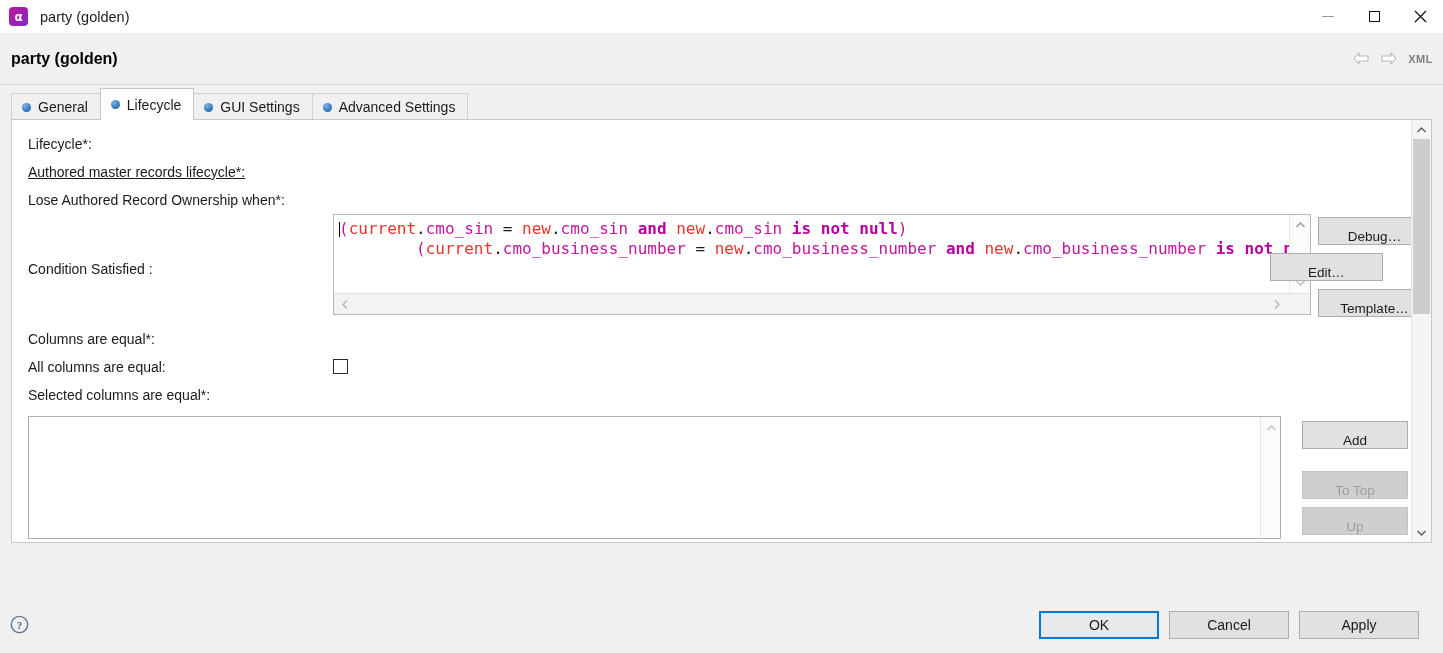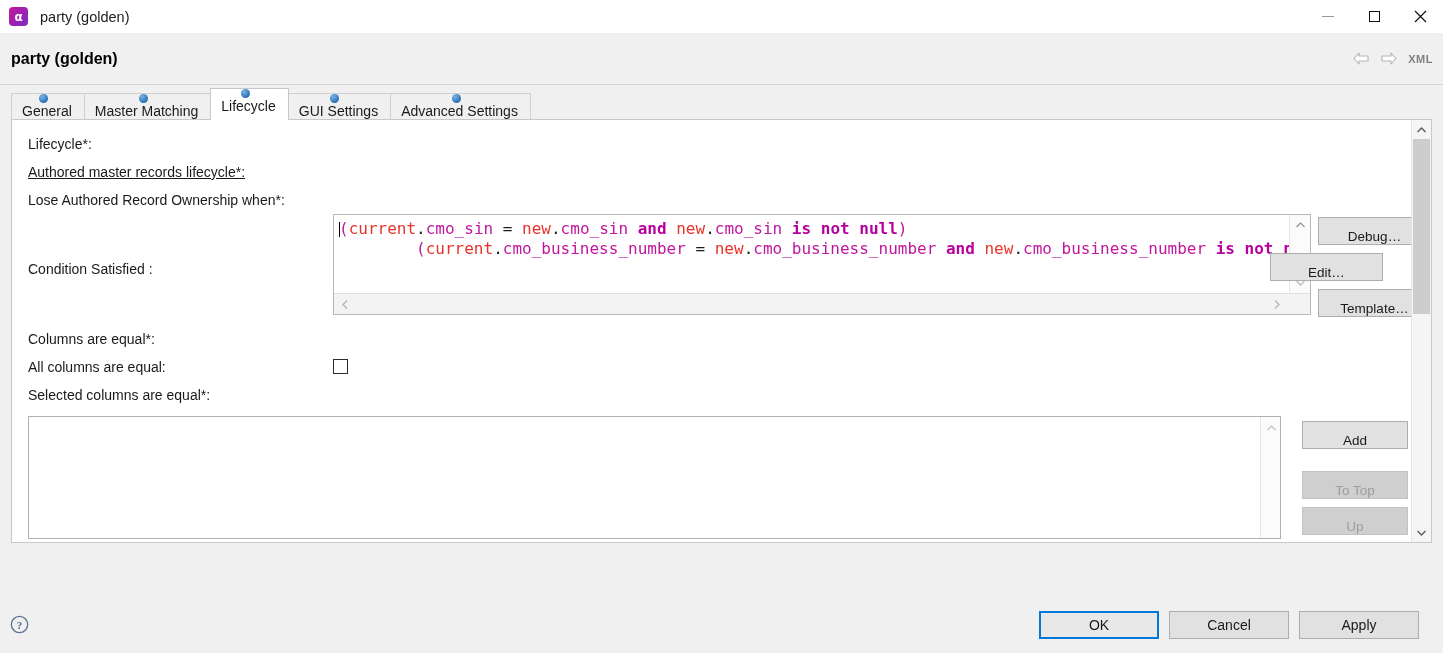--- a/index.html
+++ b/index.html
@@ -117,21 +117,20 @@
     align-items: center;
     padding: 0 12px 0 10px;
     background: #f0f0f0;
     border: 1px solid #d0d0d0;
     border-bottom: none;
     box-sizing: border-box;
     font-size: 14px;
     color: #1a1a1a;
     margin-right: -1px;
     position: relative;
-    flex-direction: column;
   }
   .tab.active {
     height: 32px;
     background: #ffffff;
     border-color: #c8c8c8;
     z-index: 3;
     font-weight: normal;
   }
   .tab-bullet {
     width: 9px; height: 9px;
@@ -391,24 +390,20 @@
       <path d="M11,2 L11,5 L2,5 L2,10 L11,10 L11,13 L16,7.5 Z" fill="#ffffff" stroke="#b5b5b5" stroke-width="1.1" stroke-linejoin="round"></path>
     </svg>
     <span class="xml-label">XML</span>
   </div>
 </div>
 
 <div class="tabstrip">
   <div class="tab">
     <span class="tab-bullet"></span>
     <span>General</span>
-  </div>
-  <div class="tab">
-    <span class="tab-bullet"></span>
-    <span>Master Matching</span>
   </div>
   <div class="tab active">
     <span class="tab-bullet"></span>
     <span>Lifecycle</span>
   </div>
   <div class="tab">
     <span class="tab-bullet"></span>
     <span>GUI Settings</span>
   </div>
   <div class="tab">

